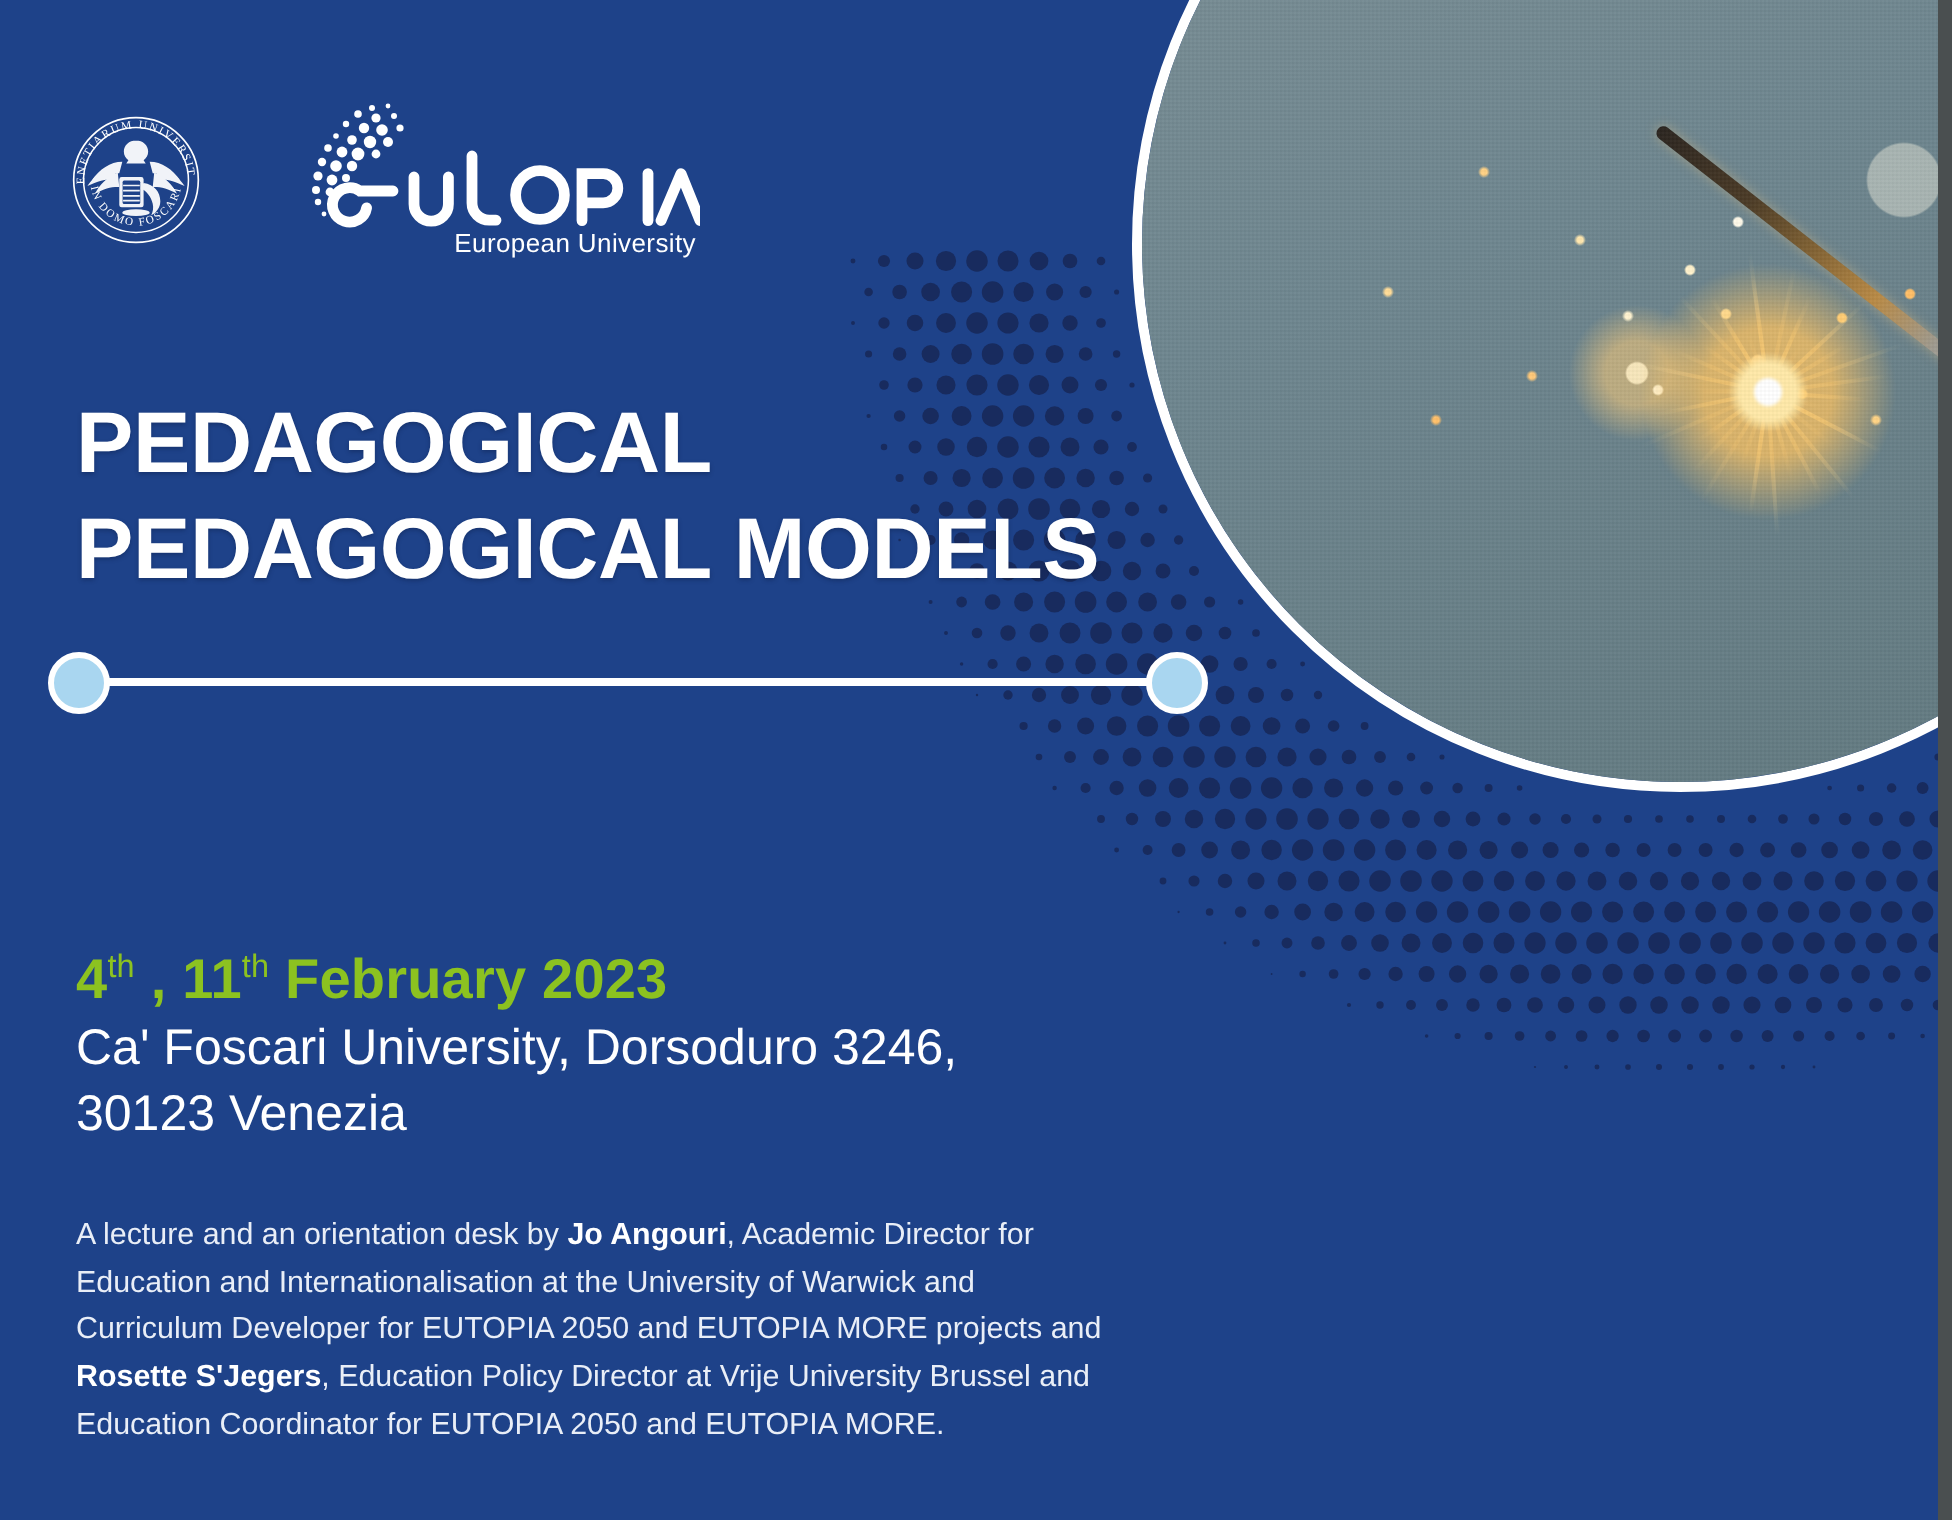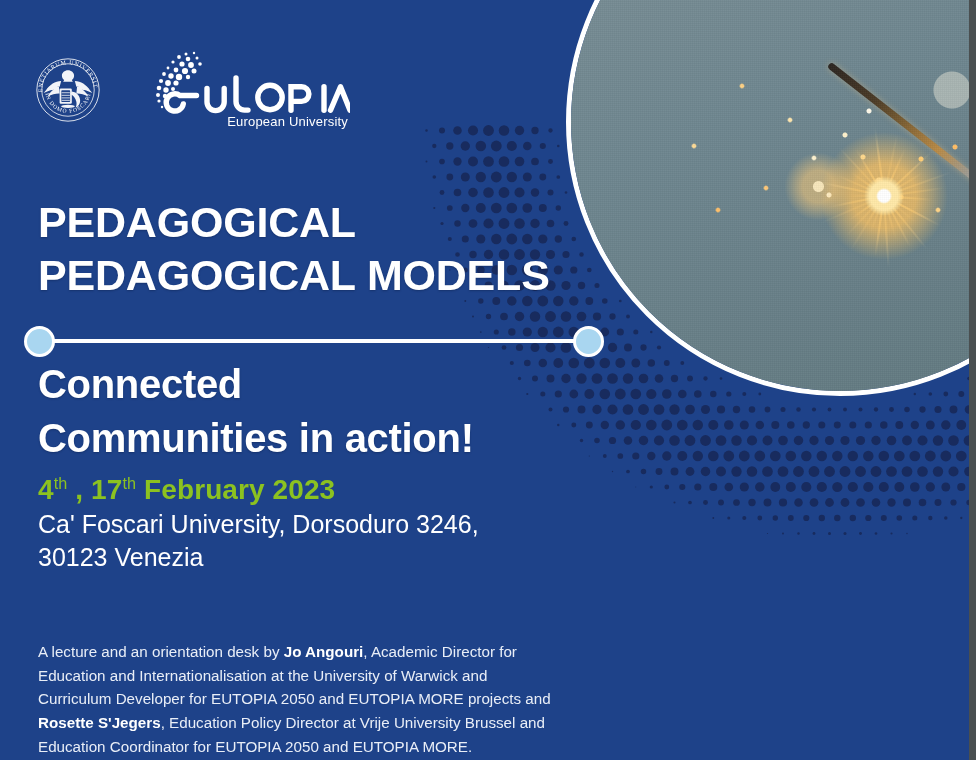--- a/index.html
+++ b/index.html
@@ -187,21 +187,21 @@
   .date-line sup{ font-size:.58em; vertical-align:super; font-weight:normal; }
   .venue{
     position:absolute; left:38px; top:508px; z-index:45;
     color:#ffffff; font-size:25px; font-weight:300; line-height:1.32;
     white-space:pre-line;
   }
 
   
   .description{
     position:absolute; left:38px; top:606px; width:520px; z-index:45;
-    color:#e9eef7; font-size:15.2px; font-weight:300; line-height:1.56;margin-top:34px;
+    color:#e9eef7; font-size:15.2px; font-weight:300; line-height:1.56;
   }
   .description b{ color:#ffffff; font-weight:bold; }
 </style>
 </head>
 <body>
 
 <div id="poster">
 
   <div class="photo-circle">
     <div class="photo-inner"></div>
@@ -780,24 +780,22 @@
 
   <div class="headline">PEDAGOGICAL
 PEDAGOGICAL MODELS</div>
 
   <div class="divider">
     <div class="bar"></div>
     <div class="node left"></div>
     <div class="node right"></div>
   </div>
 
-  <div class="subtitle">Connected
-Communities in action!</div>
-
-  <div class="date-line"><span>4</span><sup>th</sup><span> , </span><span>17</span><sup>th</sup><span> February 2023</span></div>
+
+  <div class="date-line"><span>4</span><sup>th</sup><span> , </span><span>11</span><sup>th</sup><span> February 2023</span></div>
 
   <div class="venue">Ca' Foscari University, Dorsoduro 3246,
 30123 Venezia</div>
 
   <div class="description"><span>A lecture and an orientation desk by </span><b>Jo Angouri</b><span>, Academic Director for Education and Internationalisation at the University of Warwick and Curriculum Developer for EUTOPIA 2050 and EUTOPIA MORE projects and </span><b>Rosette S'Jegers</b><span>, Education Policy Director at Vrije University Brussel and Education Coordinator for EUTOPIA 2050 and EUTOPIA MORE.</span></div>
 
   <div class="edge-strip"></div>
 </div>
 
 </body></html>

